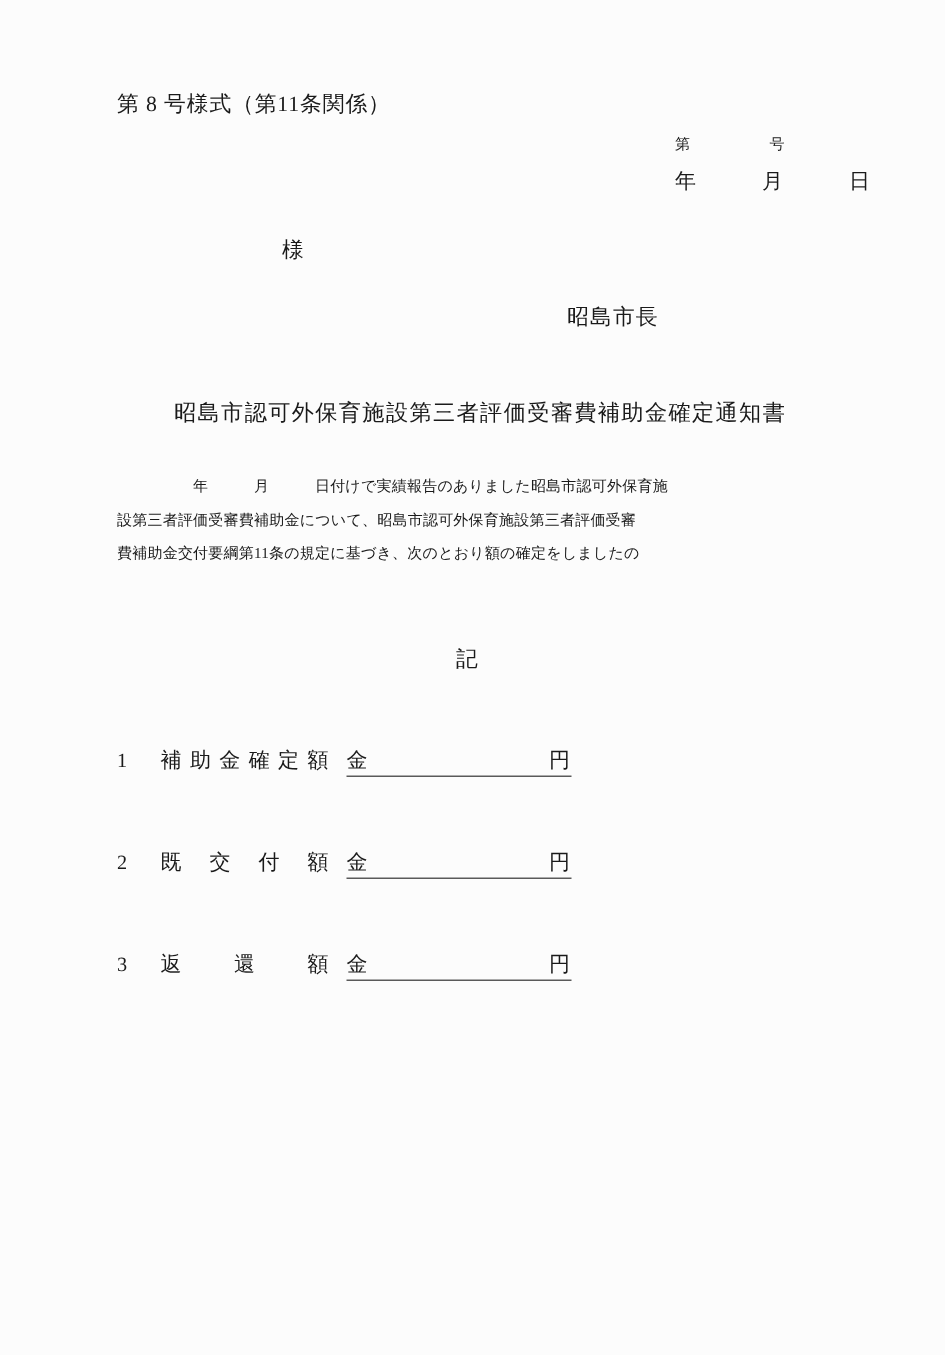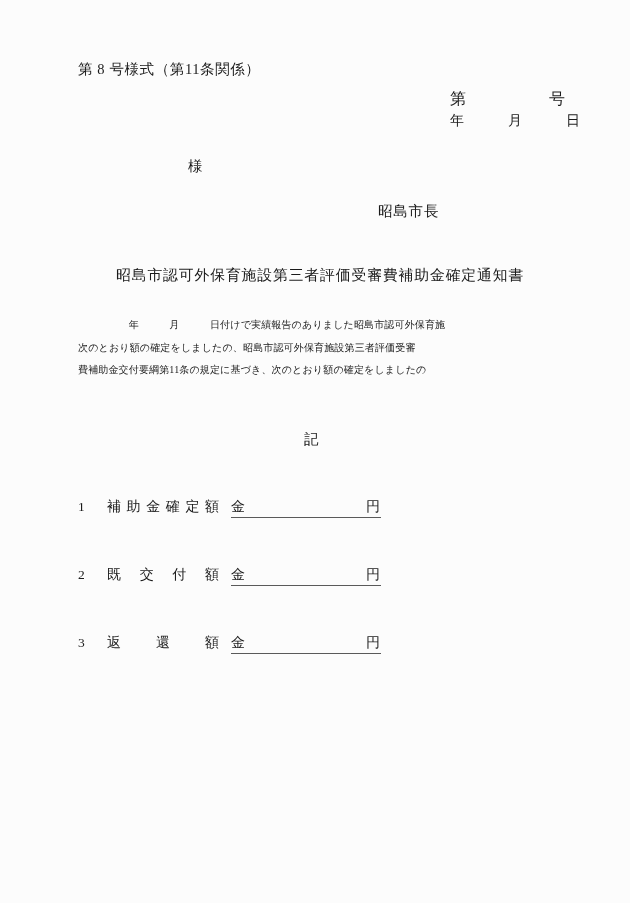--- a/index.html
+++ b/index.html
@@ -27,21 +27,21 @@
     left: 78px;
     top: 60px;
     font-size: 14.5px;
     letter-spacing: 0.6px;
   }
 
   
   .doc-no {
     left: 450px;
     top: 89px;
-    font-size: 16px;
+    font-size: 10px;
     letter-spacing: 0.5px;
   }
   .doc-date {
     left: 450px;
     top: 112px;
     font-size: 14px;
     letter-spacing: 0.5px;
     font-family: Liberation Serif, serif;
   }
 
@@ -141,21 +141,21 @@
   <div class="abs doc-date">年　　　月　　　日</div>
 
   <div class="abs addressee">様</div>
 
   <div class="abs issuer">昭島市長</div>
 
   <div class="abs doc-title">昭島市認可外保育施設第三者評価受審費補助金確定通知書</div>
 
   <div class="body-block">
     <div class="body-line">　　　　　年　　　月　　　日付けで実績報告のありました昭島市認可外保育施</div>
-    <div class="body-line">次のとおり額の確定をしましたの、昭島市認可外保育施設第三者評価受審</div>
+    <div class="body-line">設第三者評価受審費補助金について、昭島市認可外保育施設第三者評価受審</div>
     <div class="body-line">費補助金交付要綱第11条の規定に基づき、次のとおり額の確定をしましたの</div>
   </div>
 
   <div class="abs kiji">記</div>
 
   <div class="amount-row row-1">
     <span class="row-index">1</span>
     <span class="row-label">
       <span>補</span>
       <span>助</span>

